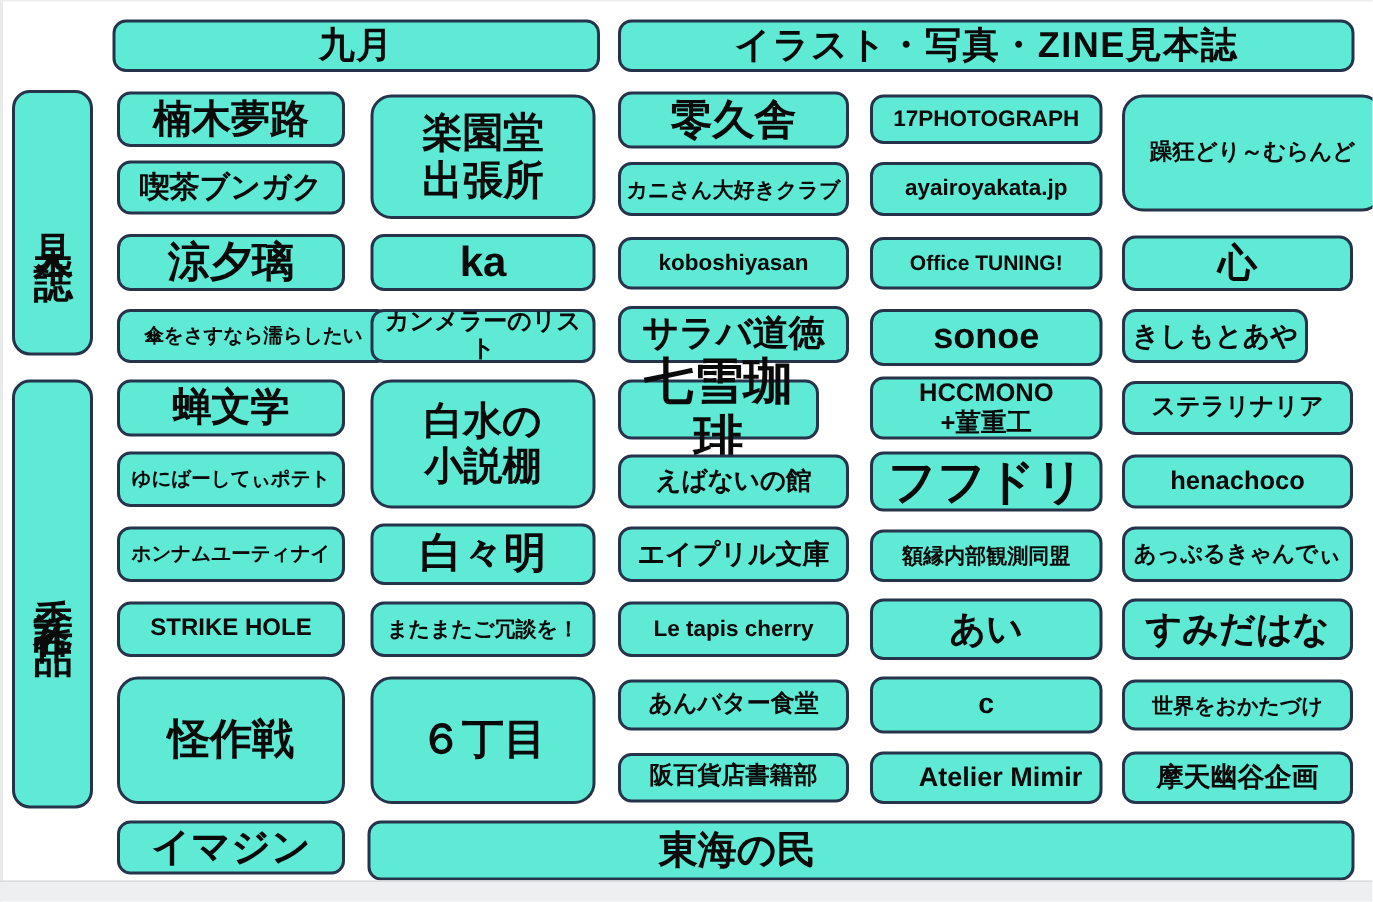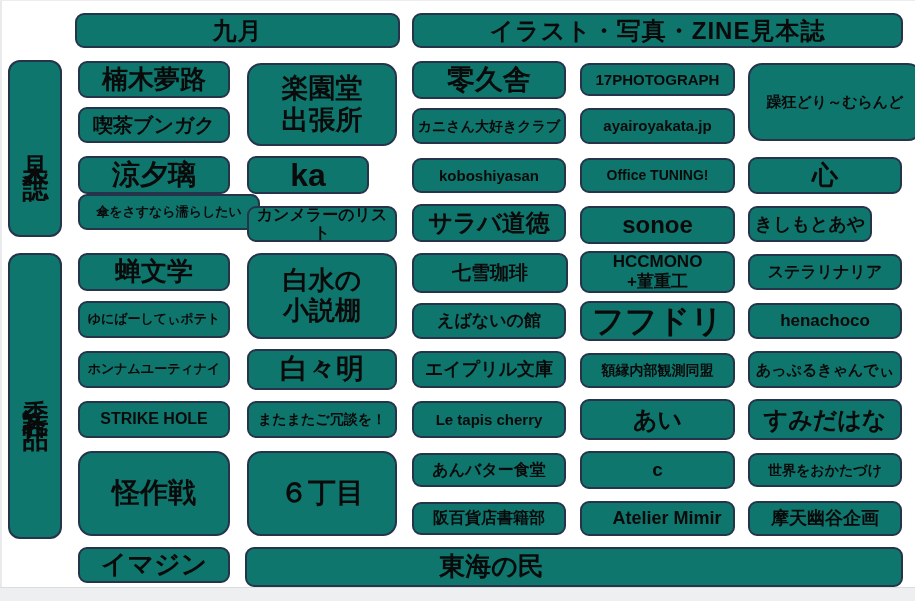--- a/index.html
+++ b/index.html
@@ -21,21 +21,21 @@
   }
   .bottom-strip{
     position:absolute;left:0;top:586px;width:915px;height:15px;
     background:#edeff1;border-top:1px solid #dadcde;
   }
   .box{
     position:absolute;
     box-sizing:border-box;
     border:2.5px solid #25344a;
     border-radius:9px;
-    background:#0f766e;
+    background:#5eead4;
     display:flex;align-items:center;justify-content:center;
     text-align:center;
     font-weight:bold;
     color:#0a0a0a;
     white-space:pre-line;
     line-height:1.15;
     letter-spacing:0px;
   }
   .box.tall{border-radius:14px;}
   .vlabel{
@@ -64,35 +64,35 @@
   <div class="box" style="left:78px;top:60px;width:152px;height:37px;font-size:26px;">楠木夢路</div>
   <div class="box" style="left:412px;top:60px;width:154px;height:38px;font-size:28px;">零久舎</div>
   <div class="box" style="left:580px;top:62px;width:155px;height:33px;font-size:15px;">17PHOTOGRAPH</div>
   <div class="box tall" style="left:748px;top:62px;width:174px;height:78px;font-size:15px;">躁狂どり～むらんど</div>
 
   <div class="box" style="left:78px;top:106px;width:152px;height:36px;font-size:20px;">喫茶ブンガク</div>
   <div class="box" style="left:412px;top:107px;width:154px;height:36px;font-size:14px;">カニさん大好きクラブ</div>
   <div class="box" style="left:580px;top:107px;width:155px;height:36px;font-size:15px;">ayairoyakata.jp</div>
 
   <div class="box" style="left:78px;top:155px;width:152px;height:38px;font-size:28px;">涼夕璃</div>
-  <div class="box" style="left:247px;top:155px;width:122px;height:38px;font-size:32px;">ka</div>
+  <div class="box" style="left:247px;top:155px;width:150px;height:38px;font-size:28px;">ka</div>
   <div class="box" style="left:412px;top:157px;width:154px;height:35px;font-size:15px;">koboshiyasan</div>
   <div class="box" style="left:580px;top:157px;width:155px;height:35px;font-size:14px;">Office TUNING!</div>
   <div class="box" style="left:748px;top:156px;width:154px;height:37px;font-size:26px;">心</div>
 
-  <div class="box" style="left:78px;top:193px;width:182px;height:36px;font-size:13px;">傘をさすなら濡らしたい</div>
+  <div class="box" style="left:78px;top:205px;width:182px;height:36px;font-size:13px;">傘をさすなら濡らしたい</div>
   <div class="box" style="left:247px;top:205px;width:150px;height:36px;font-size:16px;">カンメラーのリスト</div>
   <div class="box" style="left:412px;top:203px;width:154px;height:38px;font-size:24px;">サラバ道徳</div>
   <div class="box" style="left:580px;top:205px;width:155px;height:38px;font-size:24px;">sonoe</div>
   <div class="box" style="left:748px;top:205px;width:124px;height:36px;font-size:18px;">きしもとあや</div>
 
   <div class="box" style="left:78px;top:252px;width:152px;height:38px;font-size:26px;">蝉文学</div>
   <div class="box tall" style="left:247px;top:252px;width:150px;height:86px;font-size:26px;">白水の
 小説棚</div>
-  <div class="box" style="left:412px;top:252px;width:156px;height:40px;font-size:19px;">七雪珈琲</div>
+  <div class="box" style="left:412px;top:252px;width:134px;height:40px;font-size:33px;">七雪珈琲</div>
   <div class="box" style="left:580px;top:250px;width:155px;height:42px;font-size:17px;">HCCMONO
 +菫重工</div>
   <div class="box" style="left:748px;top:253px;width:154px;height:36px;font-size:16px;">ステラリナリア</div>
 
   <div class="box" style="left:78px;top:300px;width:152px;height:37px;font-size:13px;">ゆにばーしてぃポテト</div>
   <div class="box" style="left:412px;top:302px;width:154px;height:36px;font-size:17px;">えばないの館</div>
   <div class="box" style="left:580px;top:300px;width:155px;height:40px;font-size:32px;">フフドリ</div>
   <div class="box" style="left:748px;top:302px;width:154px;height:36px;font-size:17px;">henachoco</div>
 
   <div class="box" style="left:78px;top:350px;width:152px;height:37px;font-size:13px;">ホンナムユーティナイ</div>

